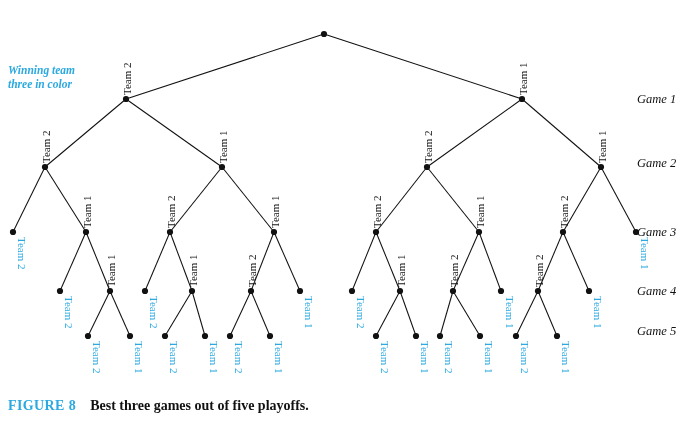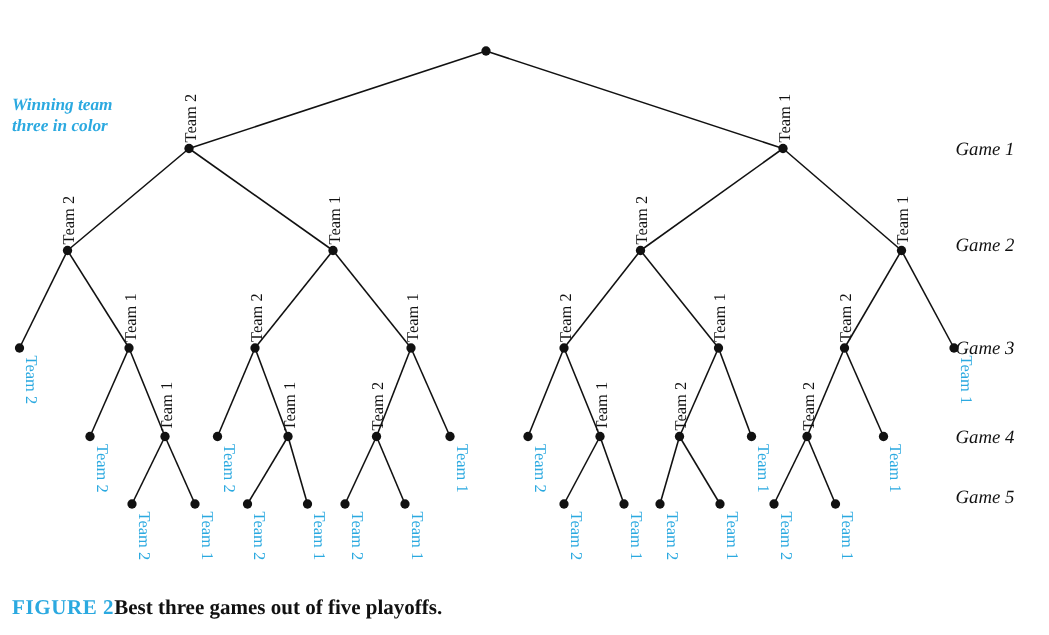--- a/index.html
+++ b/index.html
@@ -6,21 +6,21 @@
   body{width:699px;height:423px;overflow:hidden;
        font-family:"Liberation Serif", serif;}
   #root{position:relative;width:699px;height:423px;background:#fff;}
   svg#tree{position:absolute;left:0;top:0;width:699px;height:423px;}
   .note{position:absolute;left:8px;top:26px;width:120px;
         font-family:"Liberation Serif", serif;font-style:italic;
         font-weight:700;font-size:11.5px;line-height:14px;color:#2BA9E0;margin-top:37px;}
   .caption{position:absolute;left:8px;top:398px;
            font-family:"Liberation Serif", serif;font-weight:700;font-size:14px;}
   .caption .fig{color:#2BA9E0;letter-spacing:.4px;}
-  .caption .txt{color:#111;}
+  .caption .txt{color:#111;margin-left:14px;}
   .gamelabel{font-family:"Liberation Serif", serif;font-style:italic;
              font-size:12.5px;fill:#111;}
   .vlabel{font-family:"Liberation Serif", serif;font-size:11px;}
   .vlabel.win{fill:#2BA9E0;}
   .vlabel.lose{fill:#111;}
   .edge{stroke:#111;stroke-width:1.05;fill:none;}
   .node{fill:#111;}
 </style>
 </head>
 <body>
@@ -157,16 +157,16 @@
         <text x="637" y="335" class="gamelabel">Game 5</text>
       </g>
   </svg>
 
   <div class="note">
     <div>Winning team</div>
     <div>three in color</div>
   </div>
 
   <div class="caption">
-    <span class="fig">FIGURE 2</span><span class="txt">Best three games out of five playoffs.</span>
+    <span class="fig">FIGURE 8</span><span class="txt">Best three games out of five playoffs.</span>
   </div>
 
 </div>
 
 </body></html>

